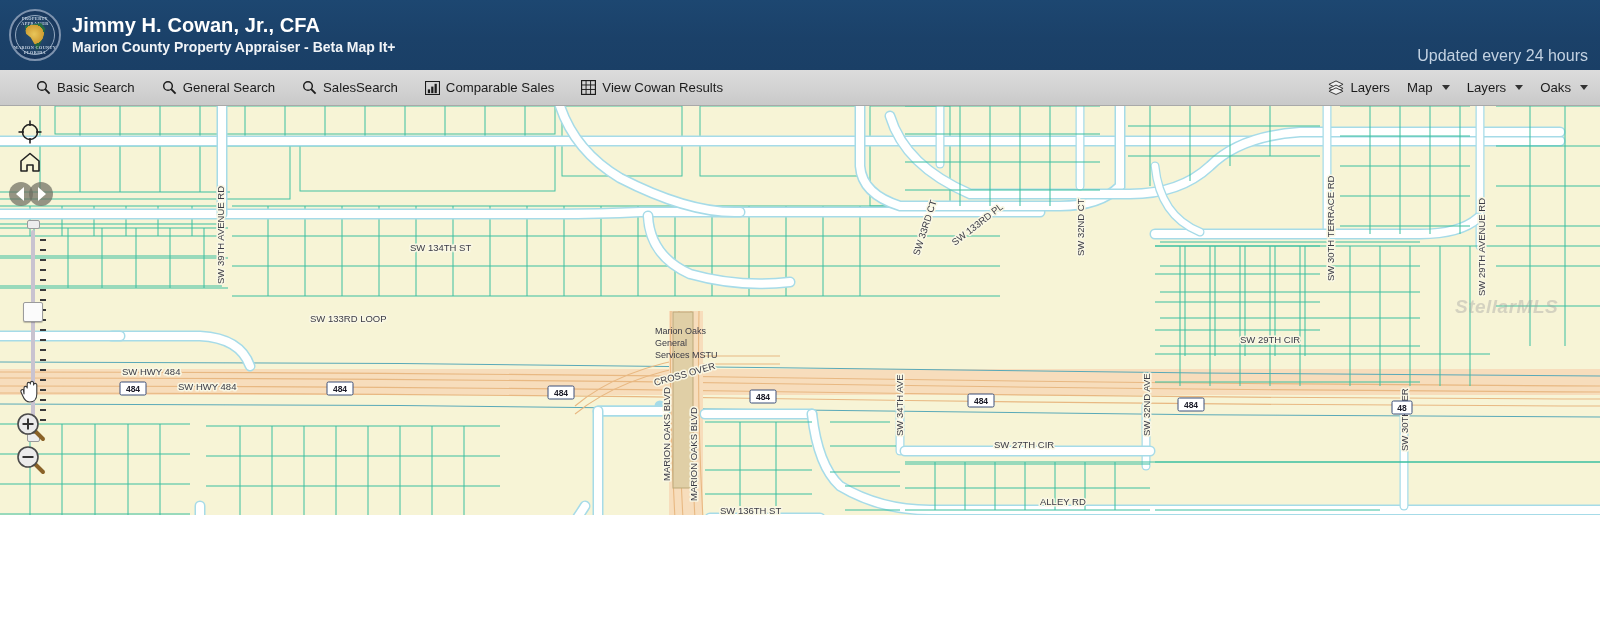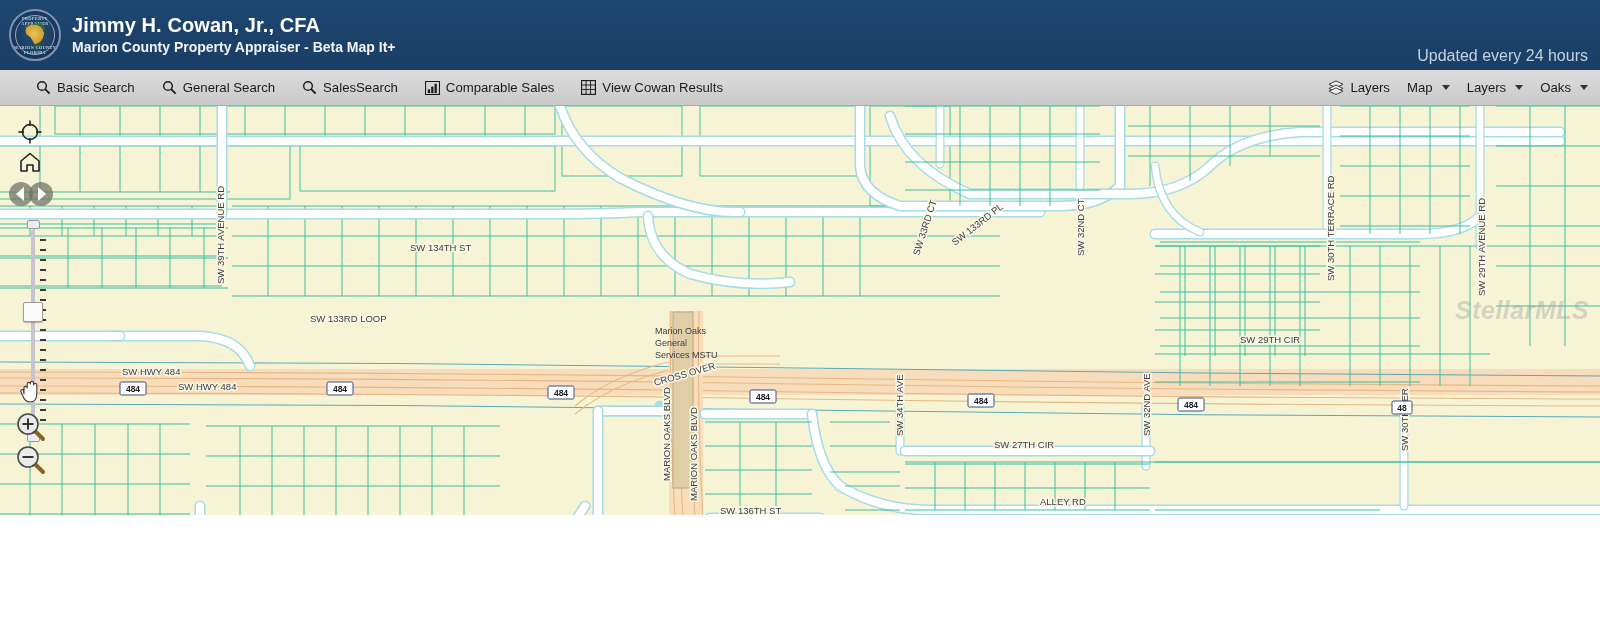--- a/index.html
+++ b/index.html
@@ -124,21 +124,21 @@
   #c-zout { left: 6px; top: 333px; }
 
   
   .sel-parcel {
     position: absolute; left: 752px; top: 417px;
     width: 41px; height: 26px;
     border: 3px solid #cc1111; background: transparent;
   }
   .watermark {
     position: absolute; left: 1455px; top: 190px;
-    font-size: 25px; font-weight: bold; color: rgba(160,160,160,.40);
+    font-size: 19px; font-weight: bold; color: rgba(160,160,160,.40);
     letter-spacing: .5px; white-space: nowrap; font-style: italic;
   }
   .lbl { font-family: "Liberation Sans", sans-serif; fill: #3b3b46; }
   .shield {
     font-family: "Liberation Sans", sans-serif; fill: #1b1b28;
     font-size: 8.5px; font-weight: bold;
   }
 </style>
 </head>
 <body>

